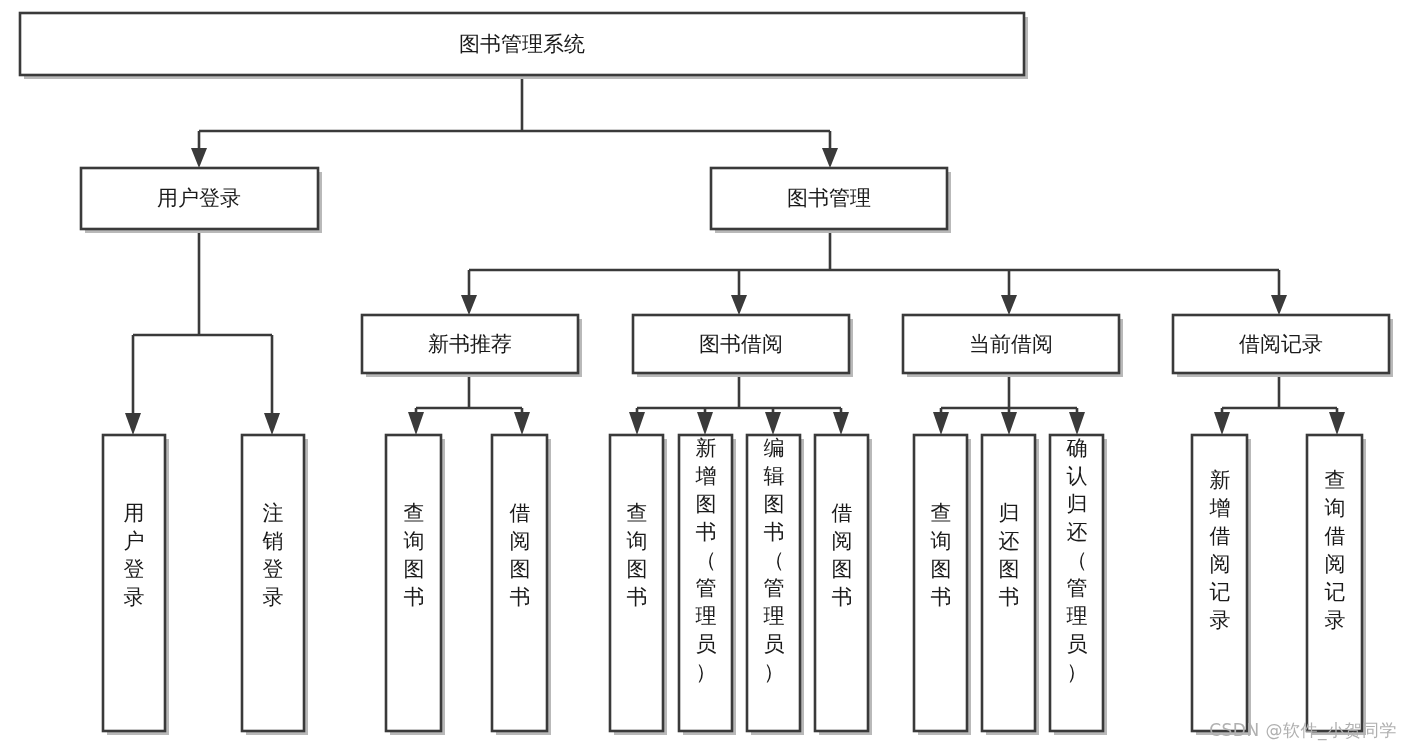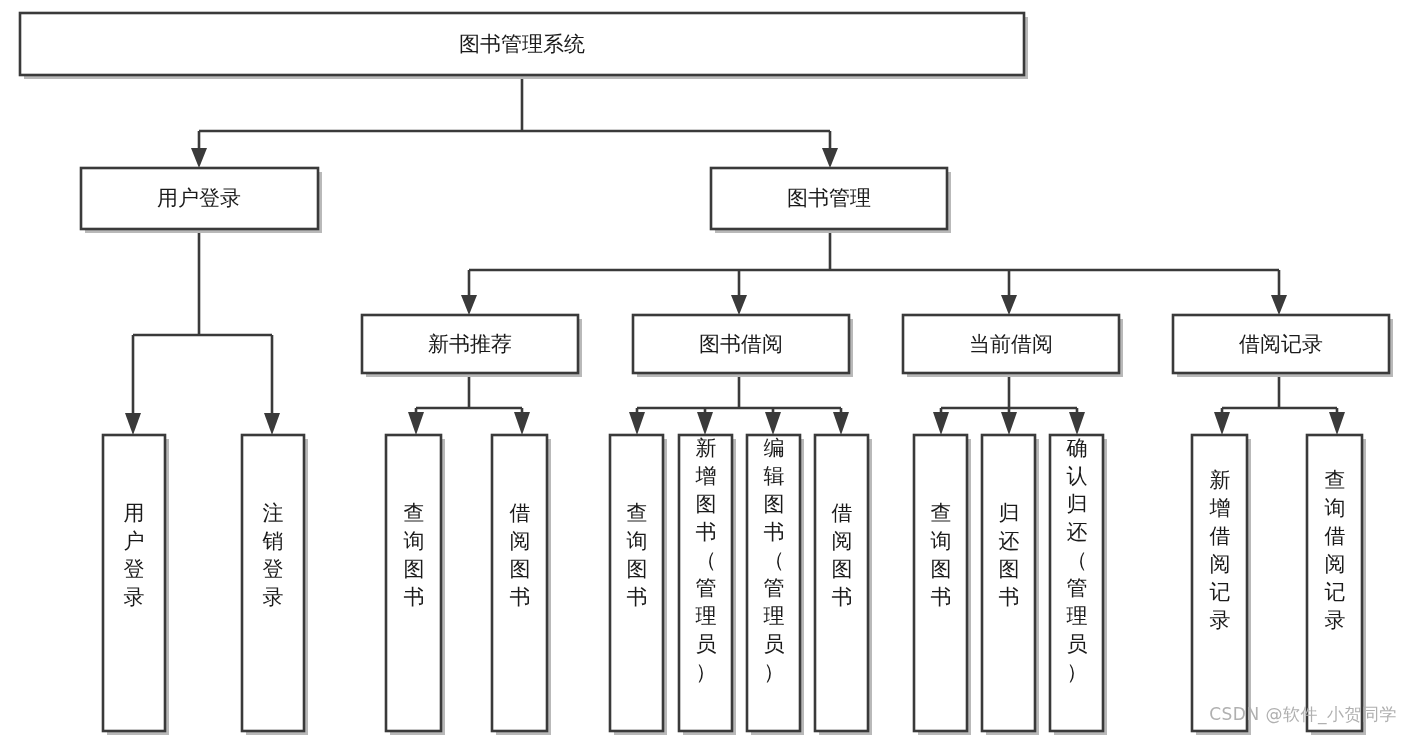--- a/index.html
+++ b/index.html
@@ -55,21 +55,21 @@
   .node-label-v {
     font-family: "DejaVu Sans", "Liberation Sans", sans-serif;
     font-size: 21px;
     fill: #1a1a1a;
     text-anchor: middle;
     white-space: pre;
   }
   .watermark {
     position: absolute;
     right: 8px;
-    bottom: 21px;
+    bottom: 5px;
     font-family: "DejaVu Sans", "Liberation Sans", sans-serif;
     font-size: 17px;
     color: #b0b0b0;
     letter-spacing: 0.5px;
     user-select: none;
     pointer-events: none;
   }
 </style>
 </head>
 <body>

